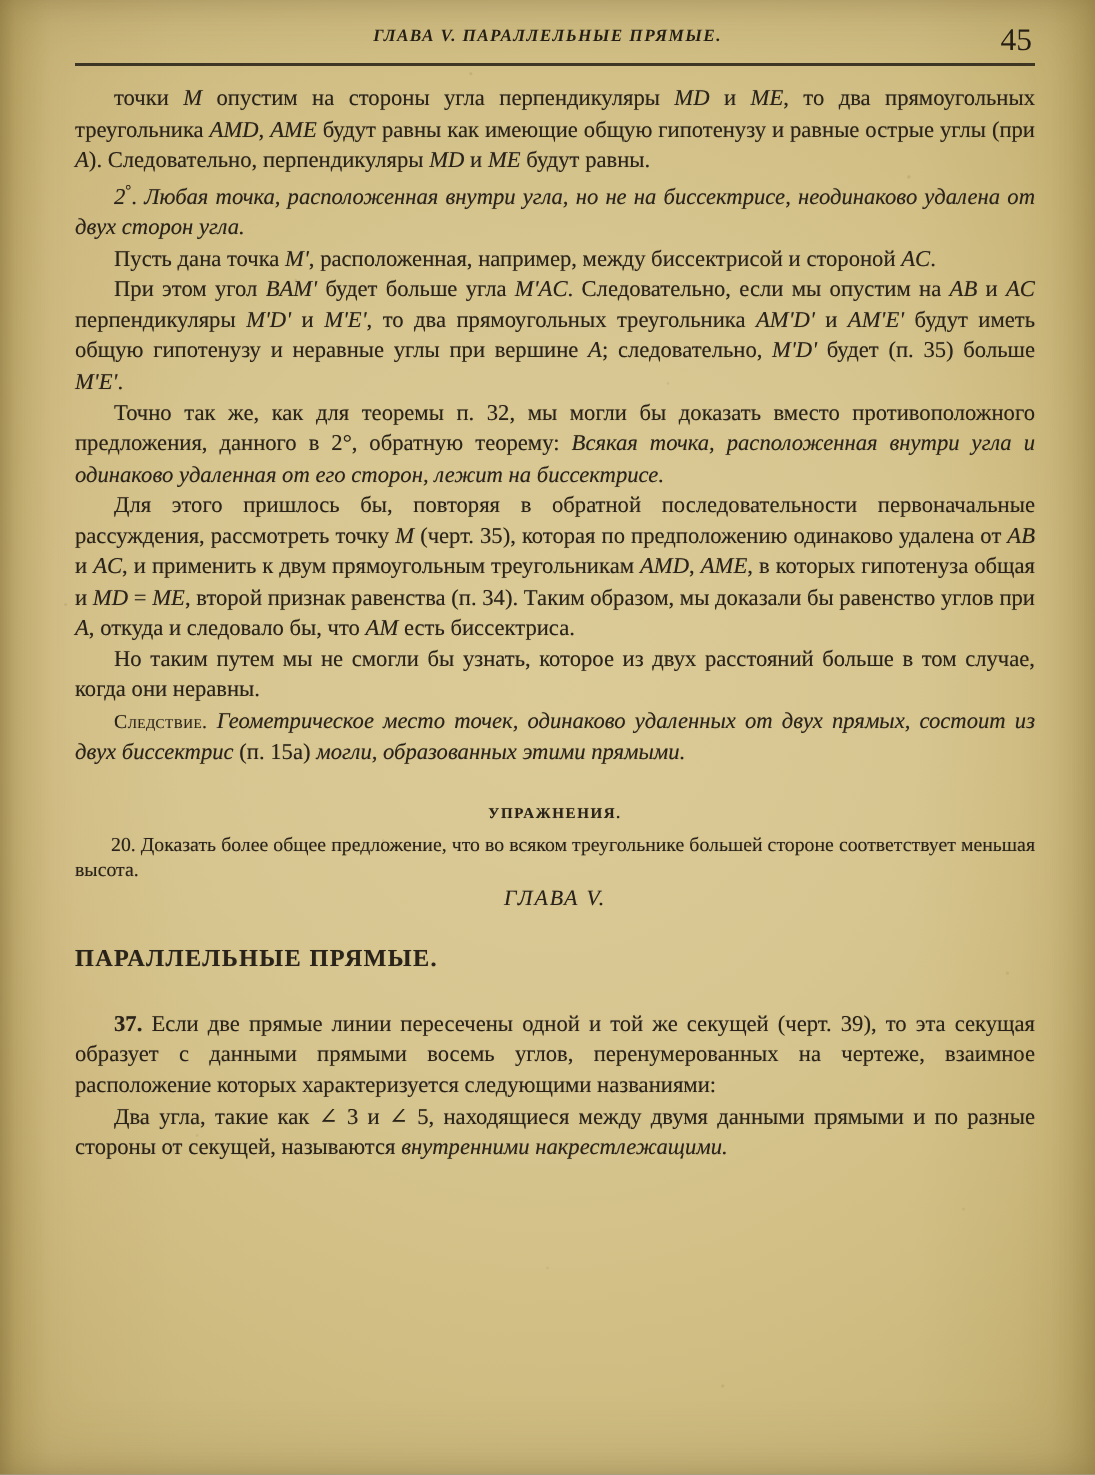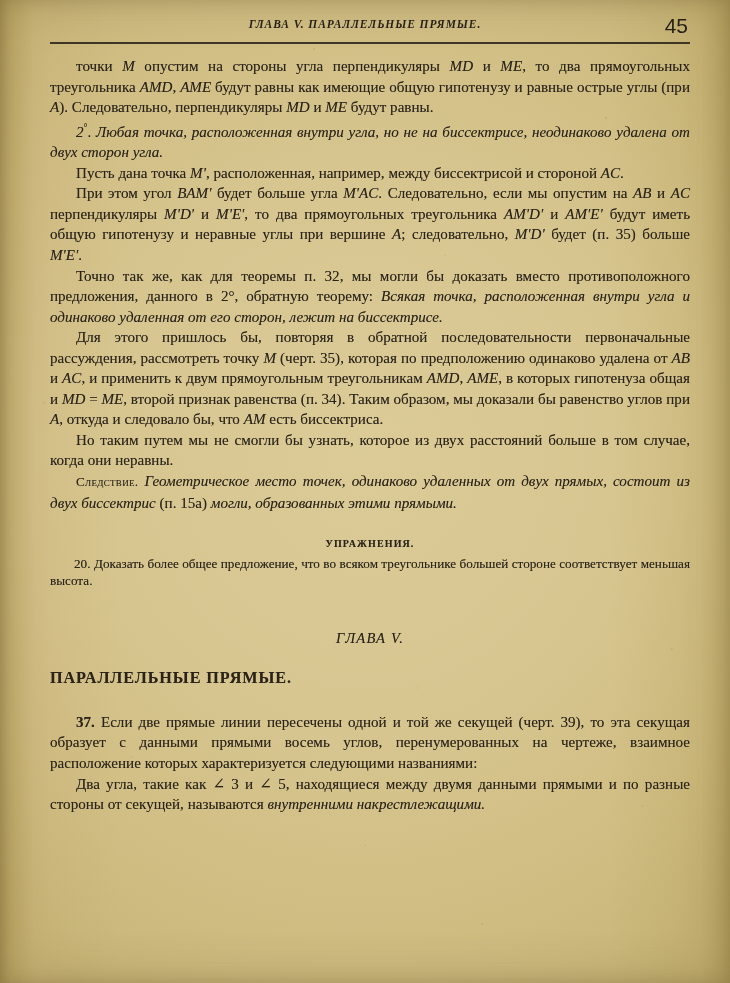--- a/index.html
+++ b/index.html
@@ -73,21 +73,21 @@
     color: #241e14;
     font-style: italic;
   }
   .runhead-pageno {
     position: absolute;
     right: 42px;
     top: -4px;
     font-size: 21px;
     font-weight: 400;
     color: #241e14;
-    font-family: Liberation Sans, sans-serif;
+    font-family: Liberation Serif, serif;
   }
   .rule {
     position: absolute;
     left: 50px;
     width: 640px;
     top: 42px;
     height: 2px;
     background: #2b2419;
     opacity: .88;
   }
@@ -130,21 +130,20 @@
     font-size: 10px;
     letter-spacing: 1.1px;
   }
   p.small {
     font-size: 13.2px;
     line-height: 17.6px;
     text-indent: 24px;
   }
 
   .ch-label {
-    margin-top: 38px;
     text-align: center;
     text-indent: 0;
     font-style: italic;
     font-size: 14.6px;
     letter-spacing: 1.2px;
   }
   .ch-title {
     margin-top: 20px;
     text-align: left;
     text-indent: 0;

